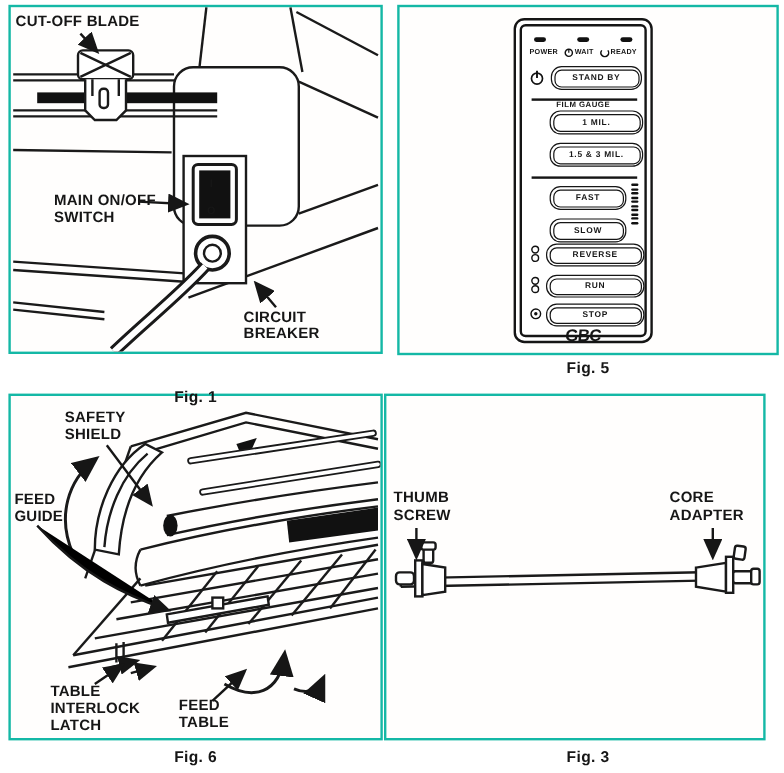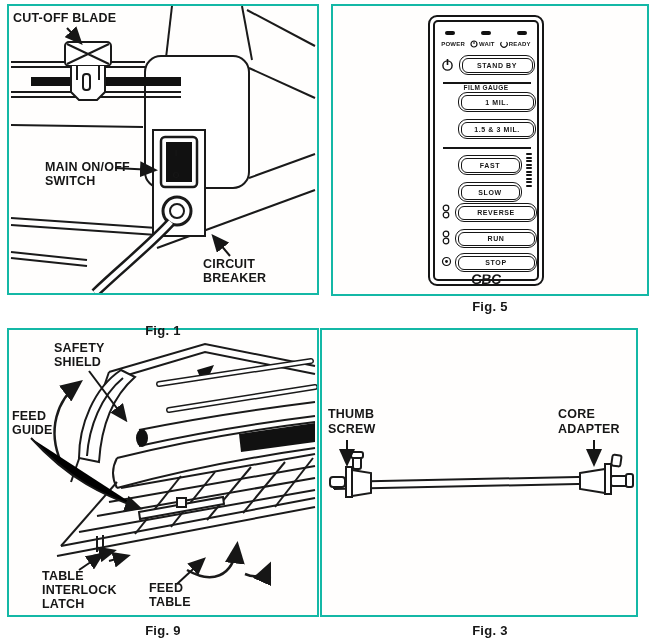--- a/index.html
+++ b/index.html
@@ -299,14 +299,14 @@
   <text class="lbl" x="6" y="103">SCREW</text>
   <path d="M25,110 L25,133" stroke="#161616" stroke-width="2" marker-end="url(#f4a)"></path>
   <text class="lbl" x="236" y="88">CORE</text>
   <text class="lbl" x="236" y="103">ADAPTER</text>
   <path d="M272,110 L272,133" stroke="#161616" stroke-width="2" marker-end="url(#f4a)"></path>
 </svg>
 </div>
 
 <div class="fig-caption" id="cap1">Fig. 1</div>
 <div class="fig-caption" id="cap2">Fig. 5</div>
-<div class="fig-caption" id="cap3">Fig. 9</div>
+<div class="fig-caption" id="cap3">Fig. 6</div>
 <div class="fig-caption" id="cap4">Fig. 3</div>
 
 </body></html>

